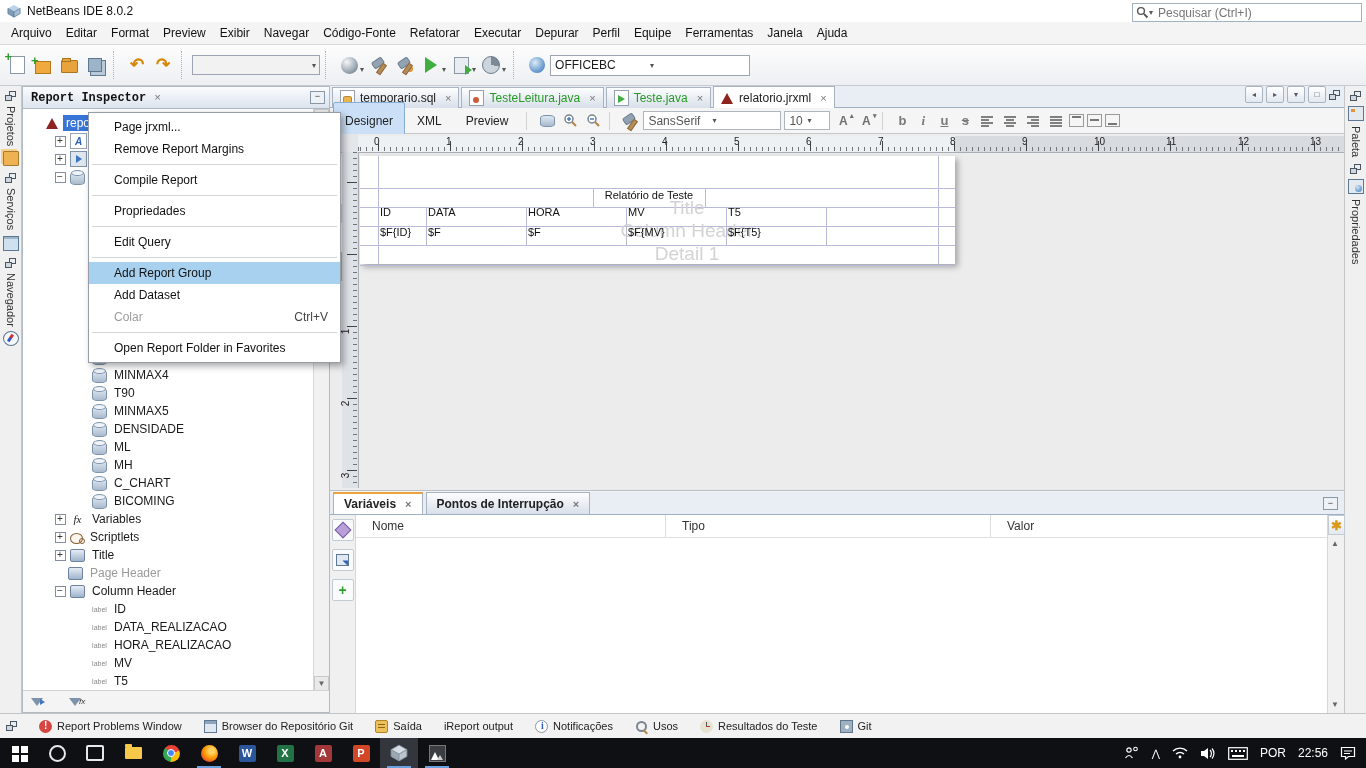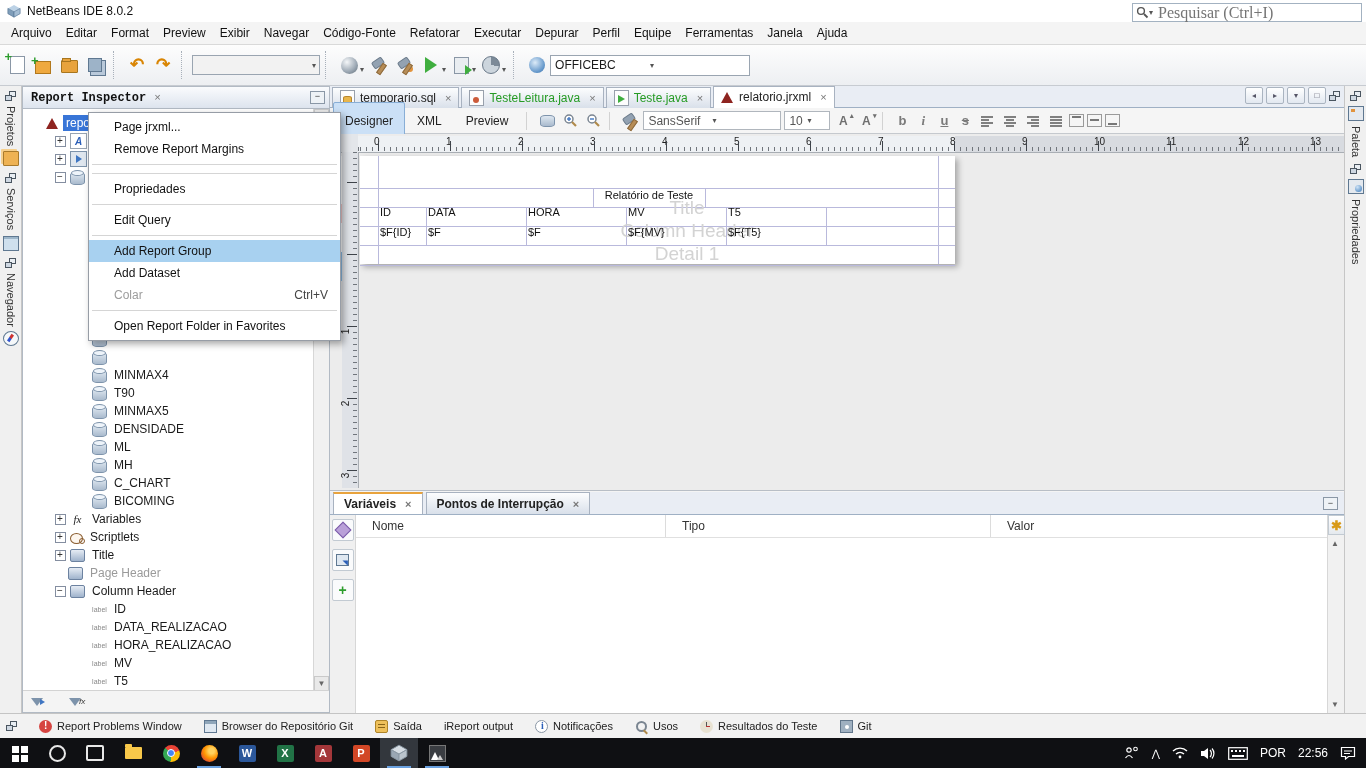--- a/index.html
+++ b/index.html
@@ -13,21 +13,21 @@
   .glyph-min{width:10px;height:1px;background:#111;display:block;}
   .glyph-restore{width:8px;height:8px;border:1px solid #111;position:relative;display:block;background:#fff;}
   .glyph-restore::before{content:"";position:absolute;left:2px;top:-3px;width:8px;height:8px;border:1px solid #111;border-bottom:none;border-left:none;}
   .glyph-close{font-size:14px;line-height:14px;}
   
   .menubar{position:absolute;left:0;top:22px;width:1366px;height:23px;background:#f4f4f4;border-bottom:1px solid #d9d9d9;display:flex;align-items:center;padding-left:4px;box-sizing:border-box;}
   .menu-item{padding:3px 7px;color:#111;}
   .quick-search{position:absolute;right:4px;top:3px;width:228px;height:17px;border:1px solid #a3b2c1;background:#fff;display:flex;align-items:center;}
   .qs-iconwrap{display:flex;align-items:center;padding:0 3px;border-right:0;}
   .caret{color:#555;font-size:8px;}
-  .quick-search input{border:0;outline:0;flex:1;font-family:Liberation Serif, serif;font-size:16px;color:#7a7a7a;background:transparent;padding:0 2px;}
+  .quick-search input{border:0;outline:0;flex:1;font-family:Liberation Sans, sans-serif;font-size:12px;color:#7a7a7a;background:transparent;padding:0 2px;}
   
   .toolbar{position:absolute;left:0;top:45px;width:1366px;height:41px;background:linear-gradient(#fdfdfd,#edeff2);border-bottom:1px solid #c7cbd1;display:flex;align-items:center;padding-left:4px;box-sizing:border-box;}
   .tb-sep{width:5px;height:28px;border-left:1px dotted #a8b0ba;margin:0 5px;}
   .tb-btn{width:26px;height:28px;display:flex;align-items:center;justify-content:center;position:relative;}
   .tb-caret{font-size:8px;color:#555;margin:8px 2px 0 -2px;}
   .i-newfile{width:13px;height:16px;background:#fff;border:1px solid #8a97a6;position:relative;}
   .i-newfile::before{content:"+";position:absolute;left:-6px;top:-8px;color:#2e9e2e;font-weight:bold;font-size:13px;}
   .i-newproj{width:14px;height:11px;background:#efa93f;border:1px solid #b2781c;position:relative;margin-top:4px;}
   .i-newproj::before{content:"+";position:absolute;left:-5px;top:-9px;color:#2e9e2e;font-weight:bold;font-size:13px;}
   .i-openproj{width:15px;height:11px;background:#e8a33c;border:1px solid #a8761e;border-radius:1px;position:relative;margin-top:3px;}
@@ -105,21 +105,21 @@
   
   .context-menu{position:absolute;left:88px;top:112px;width:253px;background:#fff;border:1px solid #979da6;box-shadow:3px 3px 7px rgba(0,0,0,.35);padding:3px 0;box-sizing:border-box;z-index:60;}
   .cm-item{height:22px;display:flex;align-items:center;padding:0 12px 0 25px;color:#111;}
   .cm-item.highlighted{background:#a8d1f0;}
   .cm-item.disabled{color:#9c9c9c;}
   .cm-item.separator{height:9px;padding:0;position:relative;}
   .cm-item.separator::before{content:"";position:absolute;left:3px;right:3px;top:4px;height:1px;background:#d5d5d5;}
   .cm-shortcut{margin-left:auto;color:#444;}
   
   .editor{position:absolute;left:330px;top:86px;width:1014px;height:627px;background:#ececec;}
-  .tabs-row{position:absolute;left:0;top:0;width:100%;height:22px;background:#e9edf4;border-bottom:1px solid #9fb0c4;display:flex;align-items:center;box-sizing:border-box;}
+  .tabs-row{position:absolute;left:0;top:0;width:100%;height:22px;background:#e9edf4;border-bottom:1px solid #9fb0c4;display:flex;align-items:flex-start;box-sizing:border-box;}
   .ed-tab{height:21px;display:flex;align-items:center;gap:5px;padding:0 7px;border:1px solid #a8b2c0;border-bottom:none;background:linear-gradient(#fcfdfe,#d9e0ea);margin-left:2px;font-size:12px;color:#222;box-sizing:border-box;}
   .ed-tab.active{background:#fff;height:22px;}
   .ed-tab.vcs-modified .tab-label{color:#259b24;}
   .tab-icon{width:13px;height:14px;position:relative;flex:0 0 auto;}
   .icon-sql-file{background:#fdfdfd;border:1px solid #98a0ac;}
   .icon-sql-file::after{content:"";position:absolute;left:2px;bottom:1px;width:7px;height:6px;background:#e8b64c;border:1px solid #b8862c;border-radius:3px/2px;}
   .icon-java-class{background:#fdfdfd;border:1px solid #98a0ac;}
   .icon-java-class::after{content:"";position:absolute;left:3px;bottom:2px;width:6px;height:6px;border-radius:50%;background:#cc5b3a;}
   .icon-java-main{background:#fdfdfd;border:1px solid #98a0ac;}
   .icon-java-main::after{content:"";position:absolute;left:3px;bottom:2px;width:0;height:0;border-left:7px solid #3fae3f;border-top:4px solid transparent;border-bottom:4px solid transparent;}
@@ -810,20 +810,24 @@
         <span class="cm-shortcut"></span>
       </div>
       <div class="cm-item" style="--i: 1;">
         <span>Remove Report Margins</span>
         <span class="cm-shortcut"></span>
       </div>
       <div class="cm-item separator" style="--i: 2;">
         <span></span>
         <span class="cm-shortcut"></span>
       </div>
+      <div class="cm-item" style="--i: 3;">
+        <span>Compile Report</span>
+        <span class="cm-shortcut"></span>
+      </div>
       <div class="cm-item separator" style="--i: 4;">
         <span></span>
         <span class="cm-shortcut"></span>
       </div>
       <div class="cm-item" style="--i: 5;">
         <span>Propriedades</span>
         <span class="cm-shortcut"></span>
       </div>
       <div class="cm-item separator" style="--i: 6;">
         <span></span>

